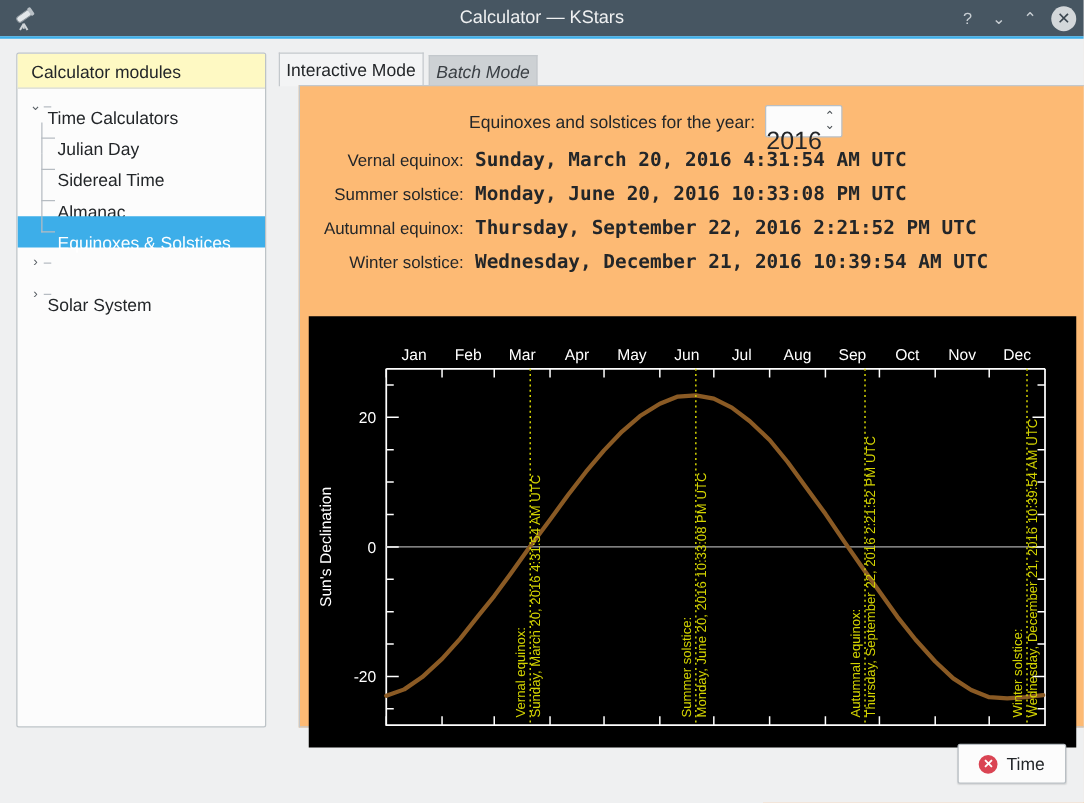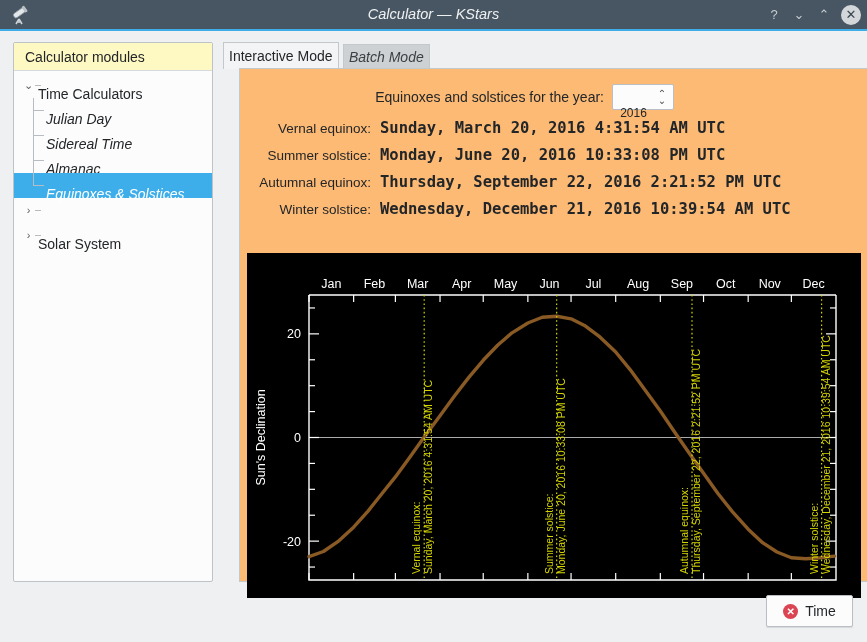--- a/index.html
+++ b/index.html
@@ -31,21 +31,20 @@
     position: absolute; left: 8px; top: 3px;
     width: 24px; height: 24px;
   }
   .title-text {
     position: absolute; left: 0; top: 0;
     width: 867px; height: 29px;
     line-height: 29px;
     text-align: center;
     color: #eff0f1;
     font-size: 14.5px;
-    font-style: italic;
   }
   .win-btns {
     position: absolute; right: 6px; top: 0;
     height: 29px;
     display: flex; align-items: center; gap: 3px;
   }
   .win-btn {
     width: 22px; height: 22px;
     display: flex; align-items: center; justify-content: center;
     color: #c6ccd1;
@@ -105,21 +104,21 @@
   }
   .branch-h {
     position: absolute;
     height: 1px; background: #b6bcc2;
   }
   .branch-v {
     position: absolute;
     width: 1px; background: #b6bcc2;
   }
   .tree-label { padding-left: 14px; white-space: nowrap; margin-top: 16px; }
-  .tree-row.level1 .tree-label { padding-left: 0; font-style: italic; }
+  .tree-row.level1 .tree-label { padding-left: 0; }
 
   
   .main {
     position: absolute; left: 223px; top: 42px;
     width: 630px; height: 540px;
   }
   .tabbar {
     position: absolute; left: 0; top: 0;
     width: 630px; height: 27px;
   }
@@ -169,21 +168,21 @@
     background: #fcfcfc;
     border: 1px solid #b9bfc4;
     border-radius: 2px;
     display: flex; align-items: center;
     box-sizing: border-box;
     cursor: text;
   }
   .spin-value {
     flex: 1;
     text-align: center;
-    font-size: 12px;
+    font-size: 20px;
     color: #232629;
     margin-top: 32px;
   }
   .spin-arrows {
     width: 16px;
     display: flex; flex-direction: column;
     align-items: center; justify-content: center;
     color: #4a5055;
     line-height: 0.72;
     font-size: 10px;

